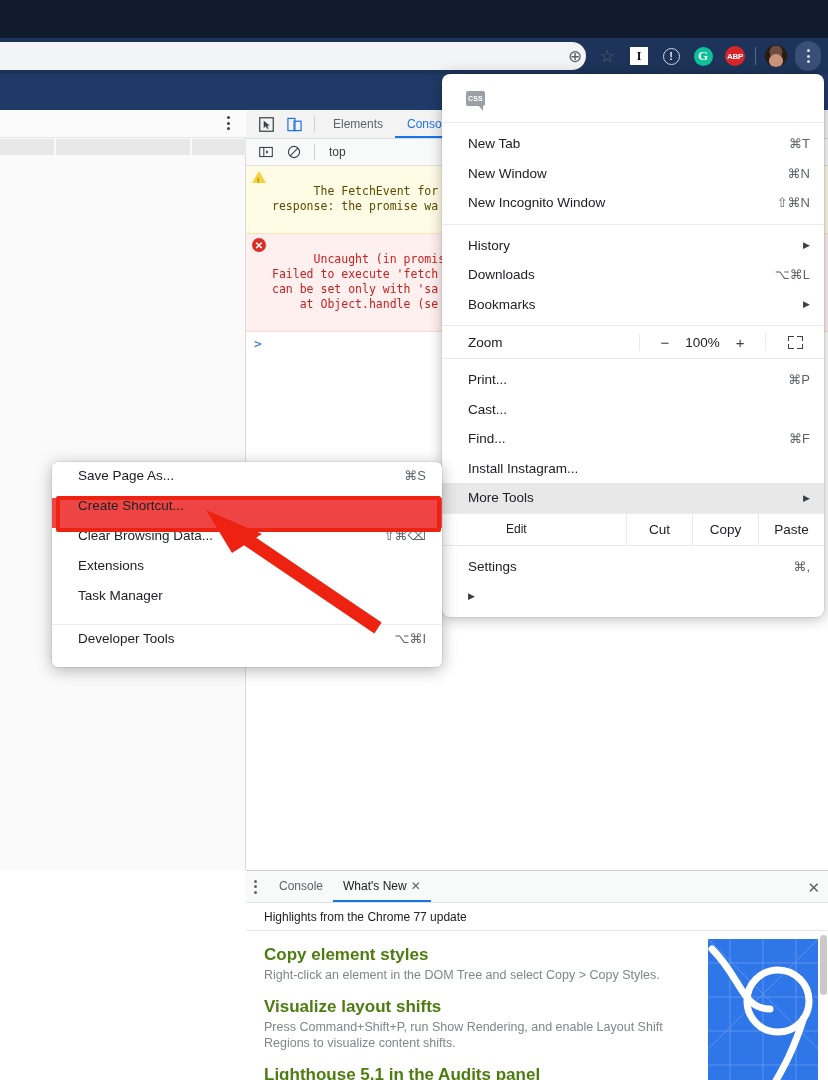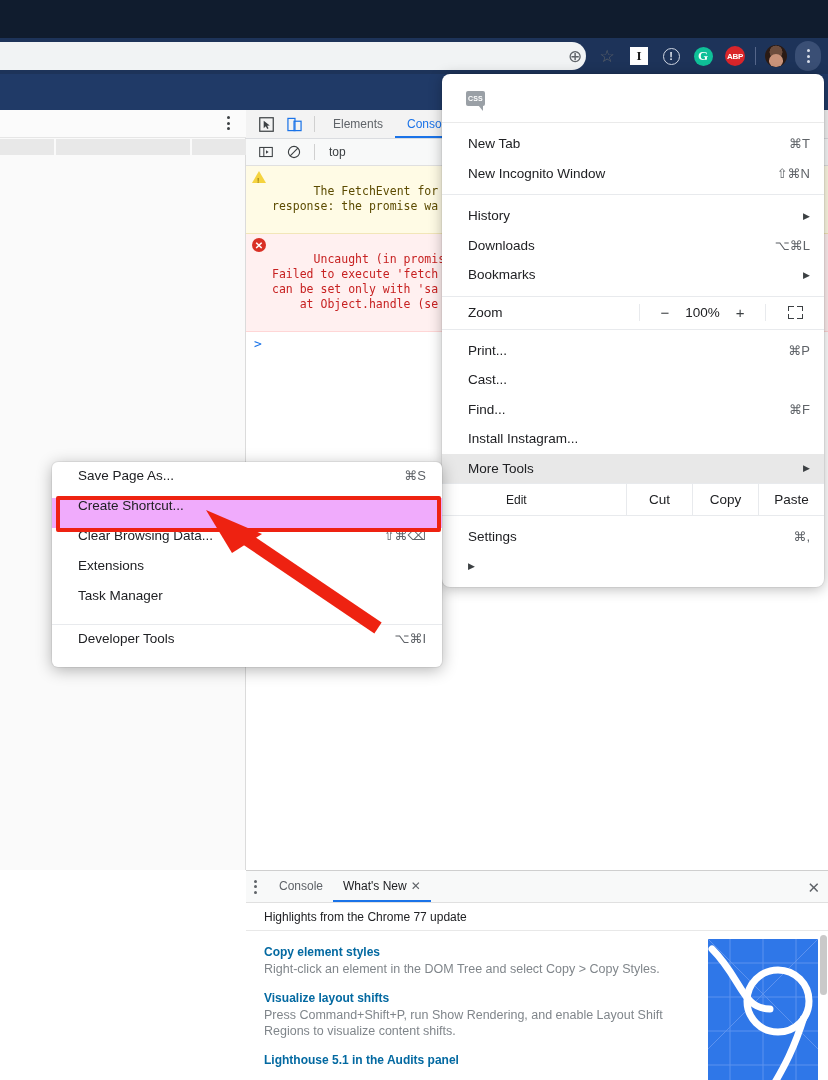--- a/index.html
+++ b/index.html
@@ -142,21 +142,21 @@
                border-bottom: 1px solid #e0e0e0; padding-left: 8px; background:#f8f9f9; position: relative; }
   .dw-kebab { display:flex; flex-direction: column; gap: 2.5px; margin-right: 12px; }
   .dw-kebab i { width:3px;height:3px;border-radius:50%;background:#5f6368;display:block;}
   .dw-tab { font-size: 12px; color: #5f6368; padding: 0 10px; height: 31px; line-height: 31px; }
   .dw-tab.active { color: #202124; border-bottom: 2px solid #1a73e8; }
   .dw-tabclose { font-size: 12px; color: #5f6368; margin-left: 4px; }
   .dw-close { position: absolute; right: 8px; top: 8px; font-size: 15px; color: #5f6368; }
   .dw-sub { height: 28px; line-height: 28px; padding-left: 18px; font-size: 12px;
             color: #202124; border-bottom: 1px solid #e8e8e8; background:#ffffff; }
   .dw-body { position: relative; padding: 14px 18px 0 18px; }
-  .wn-title { font-size: 12px; color: #0369a1; font-weight: 600; margin-bottom: 2px; }
+  .wn-title { font-size: 17px; color: #4d7c0f; font-weight: 600; margin-bottom: 2px; }
   .wn-desc { font-size: 12.5px; color: #80868b; line-height: 16px; margin-bottom: 14px; max-width: 400px; }
   .wn-img { position: absolute; right: 10px; top: 8px; width: 110px; height: 145px;
             background: #2f77e8; overflow: hidden; }
   .dw-scroll { position: absolute; right: 1px; top: 64px; width: 7px; height: 60px;
                background: #c9c9c9; border-radius: 4px; }
 
   
   .menu {
     position: absolute; left: 442px; top: 74px; width: 382px;
     background: #ffffff; border-radius: 8px;
@@ -207,21 +207,21 @@
   .submenu {
     position: absolute; left: 52px; top: 462px; width: 390px;
     background: #ffffff; border-radius: 6px;
     box-shadow: 0 3px 16px rgba(0,0,0,.30), 0 0 0 1px rgba(0,0,0,.06);
     overflow: hidden; padding: 6px 0;
   }
   .smi { display: flex; height: 30px; padding: 0 16px 0 26px;
          font-size: 13.5px; color: #202124; }
   .smi .lbl { flex: 1; }
   .smi .acc { color: #5f6368; font-size: 13px; }
-  .smi.hl { background: #f0abfc; }
+  .smi.hl { background: #ef4444; }
   .sm-sep { height: 1px; background: #e8eaed; margin: 6px 0; }
 
   
   .hl-box {
     position: absolute; left: 56px; top: 496px; width: 385px; height: 36px;
     border: 4px solid #ee2211; border-radius: 2px; pointer-events: none;
   }
   .arrow-svg { position: absolute; left: 0; top: 0; width: 828px; height: 1080px;
                pointer-events: none; }
 </style>
@@ -382,20 +382,24 @@
     <div class="menu-head">
       <span class="css-badge">CSS</span>
     </div>
 
     <div class="m-pad-top">
       <div class="mi">
         <span class="lbl">New Tab</span>
         <span class="acc">⌘T</span>
       </div>
       <div class="mi">
+        <span class="lbl">New Window</span>
+        <span class="acc">⌘N</span>
+      </div>
+      <div class="mi">
         <span class="lbl">New Incognito Window</span>
         <span class="acc">⇧⌘N</span>
       </div>
     </div>
 
     <div class="m-sep"></div>
 
     <div>
       <div class="mi">
         <span class="lbl">History</span>

